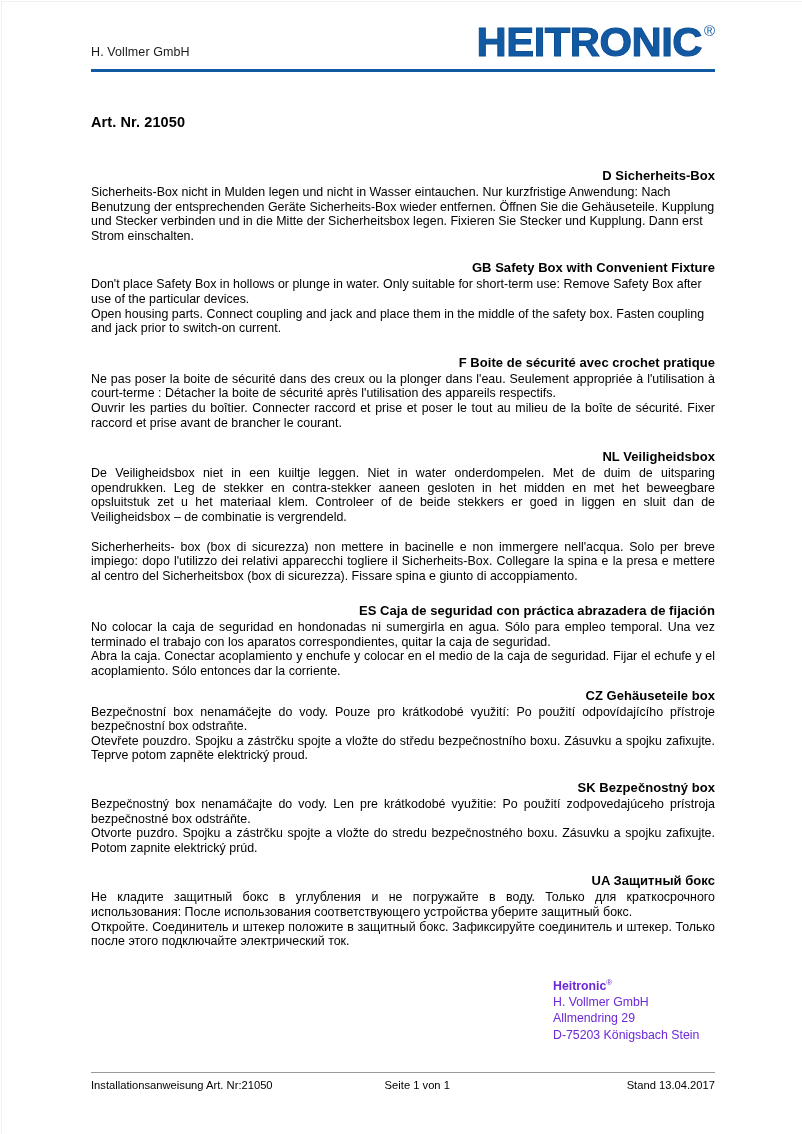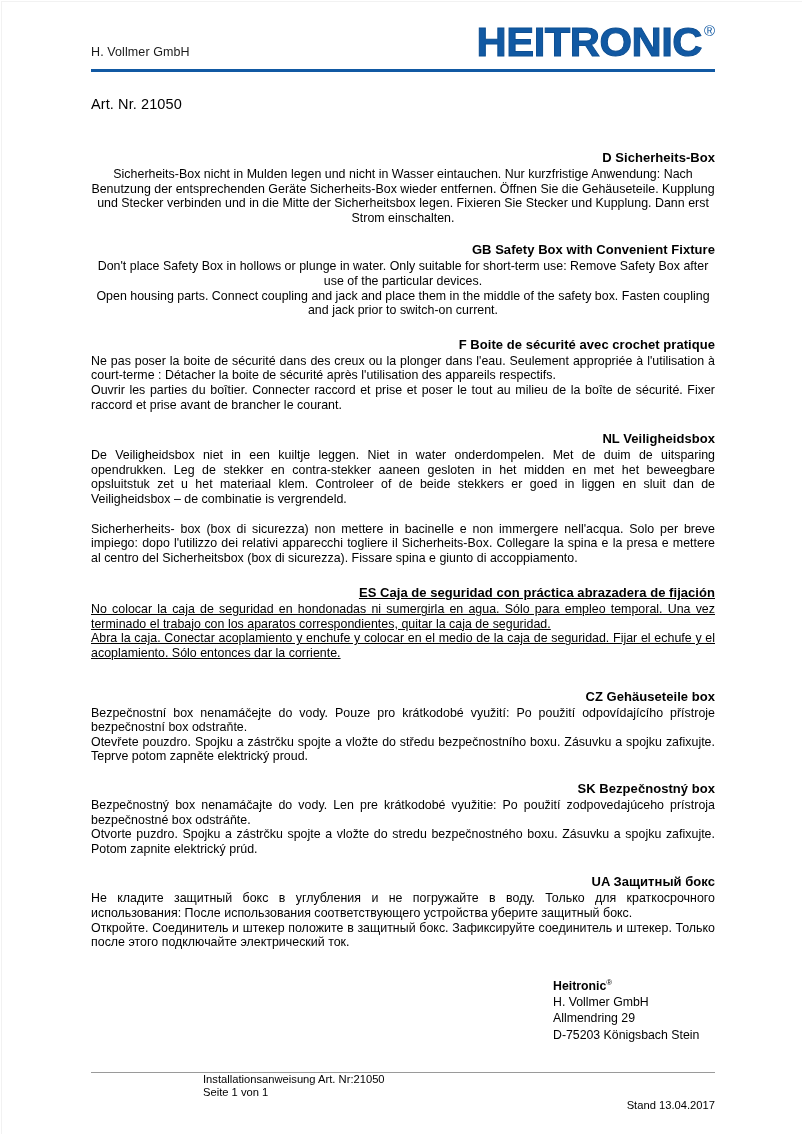--- a/index.html
+++ b/index.html
@@ -83,23 +83,23 @@
     position: absolute;
     left: 0;
     right: 0;
     top: 69px;
     height: 3px;
     background: #1159a3;
   }
 
   
   .art-title {
-    margin-top: 20px;
+    margin-top: 38px;
     font-size: 14.5px;
-    font-weight: normal;
+    font-weight: bold;
     line-height: 17px;
     letter-spacing: 0.1px;
   }
 
   
   .sections {
     margin-top: 37px;
   }
   .section {
     margin-bottom: 15px;
@@ -115,67 +115,67 @@
   .section-body p {
     margin: 0;
     font-size: 12.4px;
     line-height: 14.6px;
     letter-spacing: 0.02px;
   }
   .section-body p.justify {
     text-align: justify;
   }
   .section-body p.left {
-    text-align: center;
+    text-align: left;
   }
 
   
   .section.s-d       { margin-bottom: 17px; }
   .section.s-gb      { margin-bottom: 19px; }
   .section.s-f       { margin-bottom: 19px; }
   .section.s-nl      { margin-bottom: 15px; }
   .section.s-i       { margin-bottom: 20px; }
-  .section.s-es      { margin-bottom: 28px; text-decoration: underline; }
+  .section.s-es      { margin-bottom: 9px; }
   .section.s-cz      { margin-bottom: 17px; }
   .section.s-sk      { margin-bottom: 18px; }
   .section.s-ua      { margin-bottom: 0; }
 
   
   .address-block {
     position: absolute;
     left: 553px;
     top: 978px;
     font-size: 12.3px;
     line-height: 16.2px;
-    color: #000000;
+    color: #6d28d9;
   }
   .address-block .addr-name {
     font-weight: bold;
   }
   .address-block .addr-name sup {
     font-size: 8px;
     font-weight: normal;
     vertical-align: super;
     line-height: 0;
   }
 
   
   .footer {
     position: absolute;
     left: 91px;
     top: 1072px;
     width: 624px;
     border-top: 1px solid #9a9a9a;
+    padding-top: 6px;
     font-size: 11.2px;
     line-height: 13px;
     color: #000000;
     display: flex;
     justify-content: space-between;
     align-items: baseline;
-    flex-direction: column;
   }
   .footer .f-left  { flex: 0 0 auto; text-align: left; }
   .footer .f-mid   { flex: 0 0 auto; margin-left: 112px; text-align: right; }
   .footer .f-right { flex: 0 0 auto; margin-left: auto; text-align: right; }
 </style>
 </head>
 <body>
 
 <div class="page">
 

